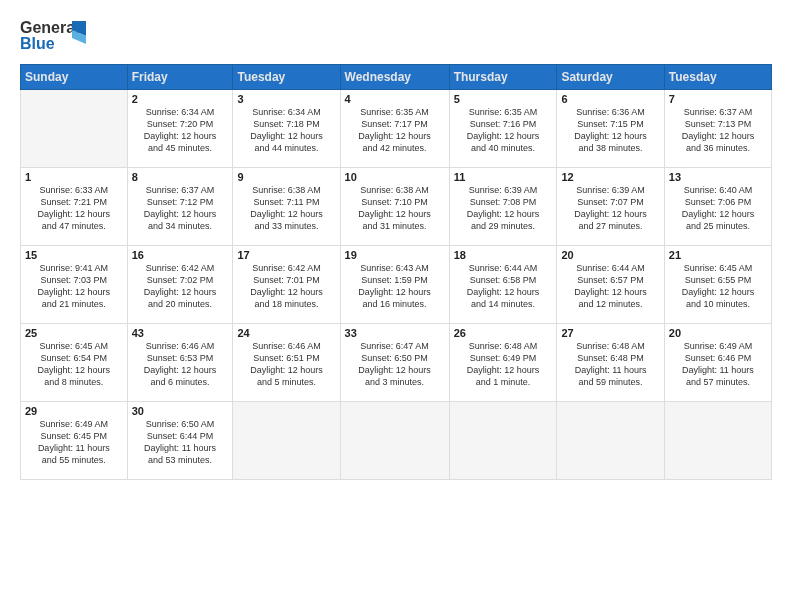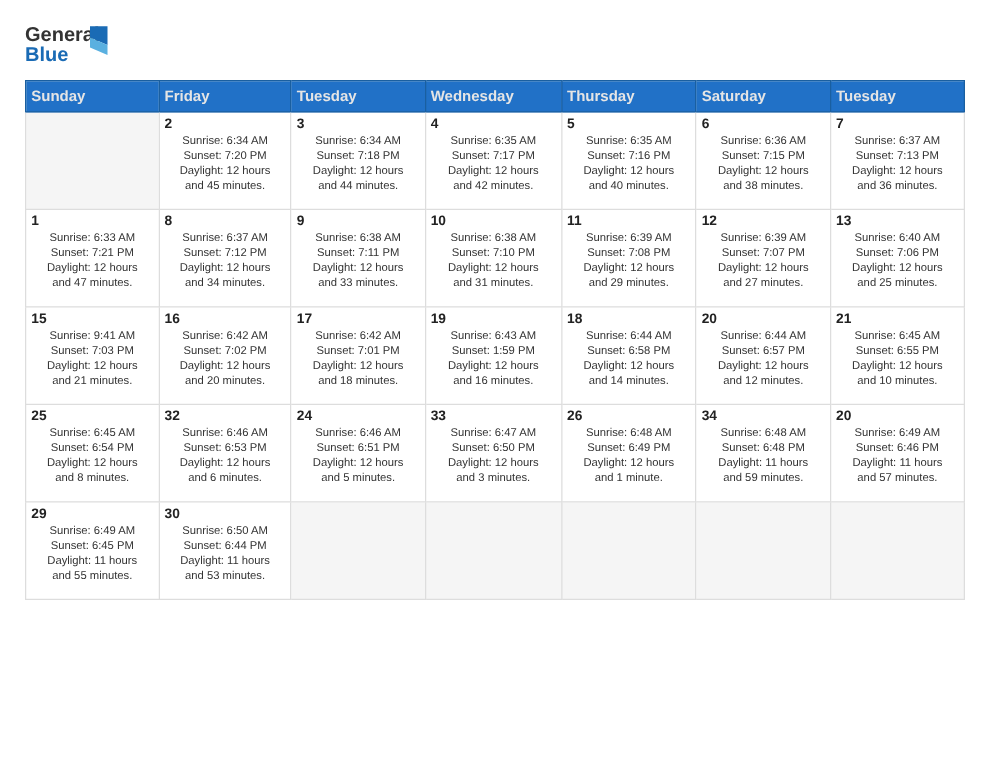--- a/index.html
+++ b/index.html
@@ -262,21 +262,21 @@
         </tr>
         <tr>
           <td>
             <span class="day-num">25</span>
             <div class="cell-text" style="white-space: pre-line;">Sunrise: 6:45 AM
 Sunset: 6:54 PM
 Daylight: 12 hours
 and 8 minutes.</div>
           </td>
           <td>
-            <span class="day-num">32</span>
+            <span class="day-num">43</span>
             <div class="cell-text" style="white-space: pre-line;">Sunrise: 6:46 AM
 Sunset: 6:53 PM
 Daylight: 12 hours
 and 6 minutes.</div>
           </td>
           <td>
             <span class="day-num">24</span>
             <div class="cell-text" style="white-space: pre-line;">Sunrise: 6:46 AM
 Sunset: 6:51 PM
 Daylight: 12 hours
@@ -290,21 +290,21 @@
 and 3 minutes.</div>
           </td>
           <td>
             <span class="day-num">26</span>
             <div class="cell-text" style="white-space: pre-line;">Sunrise: 6:48 AM
 Sunset: 6:49 PM
 Daylight: 12 hours
 and 1 minute.</div>
           </td>
           <td>
-            <span class="day-num">34</span>
+            <span class="day-num">27</span>
             <div class="cell-text" style="white-space: pre-line;">Sunrise: 6:48 AM
 Sunset: 6:48 PM
 Daylight: 11 hours
 and 59 minutes.</div>
           </td>
           <td>
             <span class="day-num">20</span>
             <div class="cell-text" style="white-space: pre-line;">Sunrise: 6:49 AM
 Sunset: 6:46 PM
 Daylight: 11 hours

